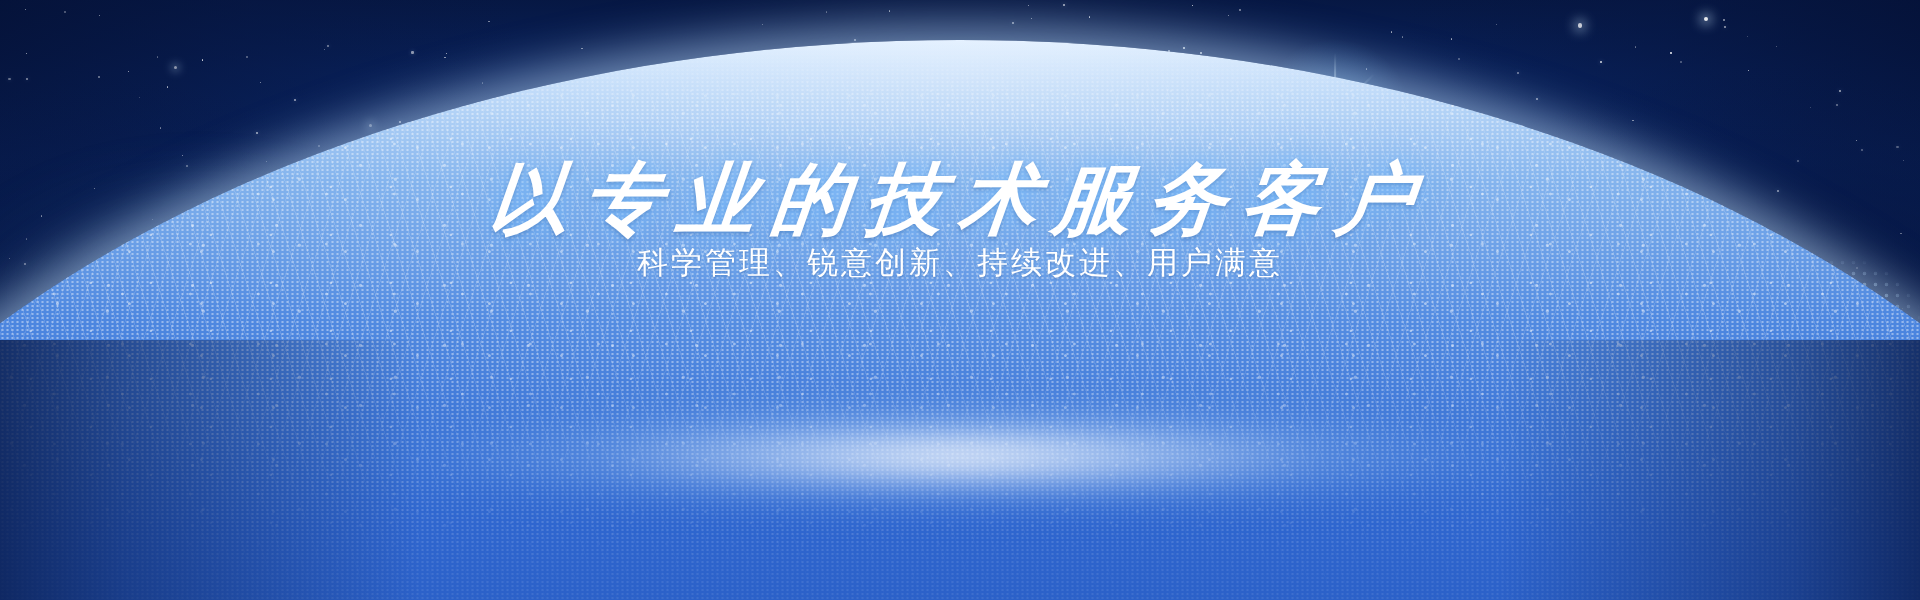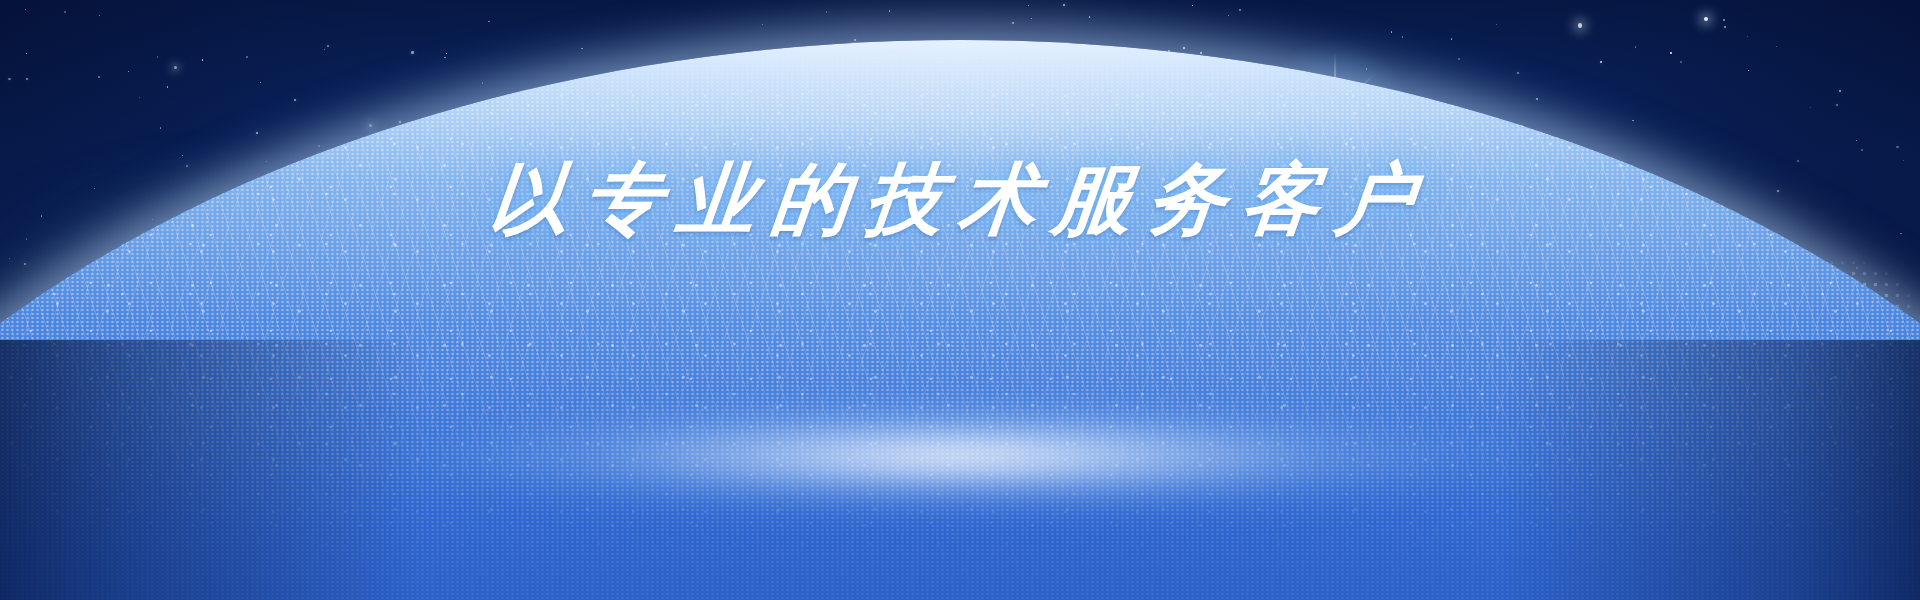--- a/index.html
+++ b/index.html
@@ -711,14 +711,15 @@
     <div class="city-grid"></div>
     <div class="city-grid-2"></div>
     <div class="city-speckle"></div>
   </div>
   <div class="horizon-rim"></div>
   <div class="horizon-glow"></div>
   <div class="earth-edge-dark-l"></div>
   <div class="earth-edge-dark-r"></div>
 
   <div class="headline">以专业的技术服务客户</div>
+  <div class="subhead">科学管理、锐意创新、持续改进、用户满意</div>
 
 </div>
 
 </body></html>

